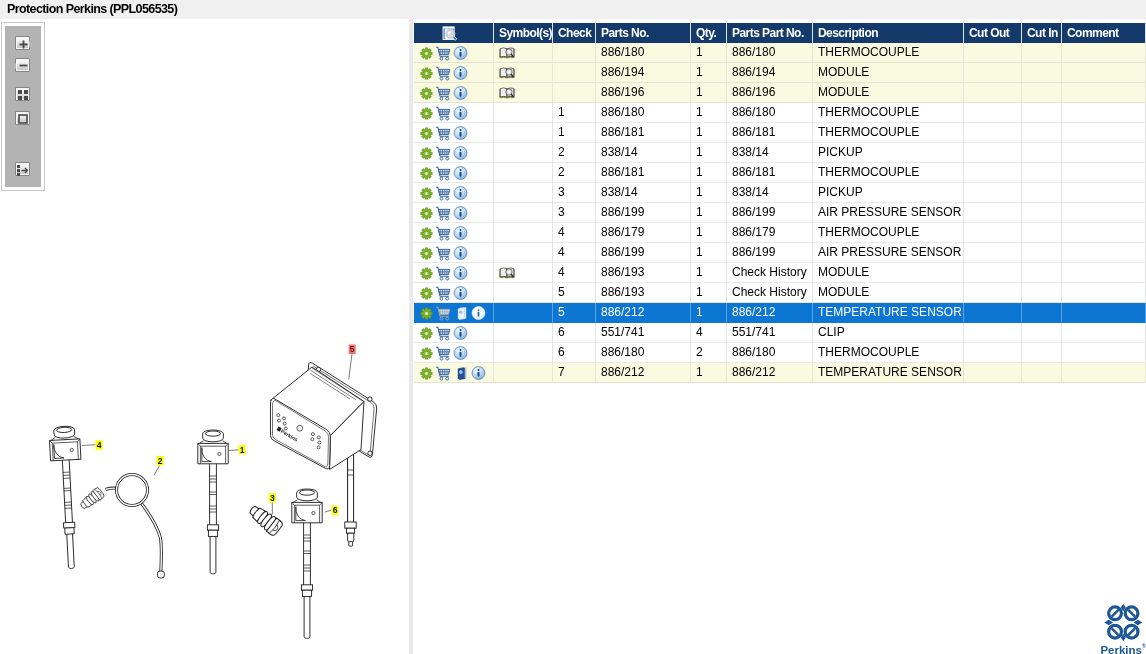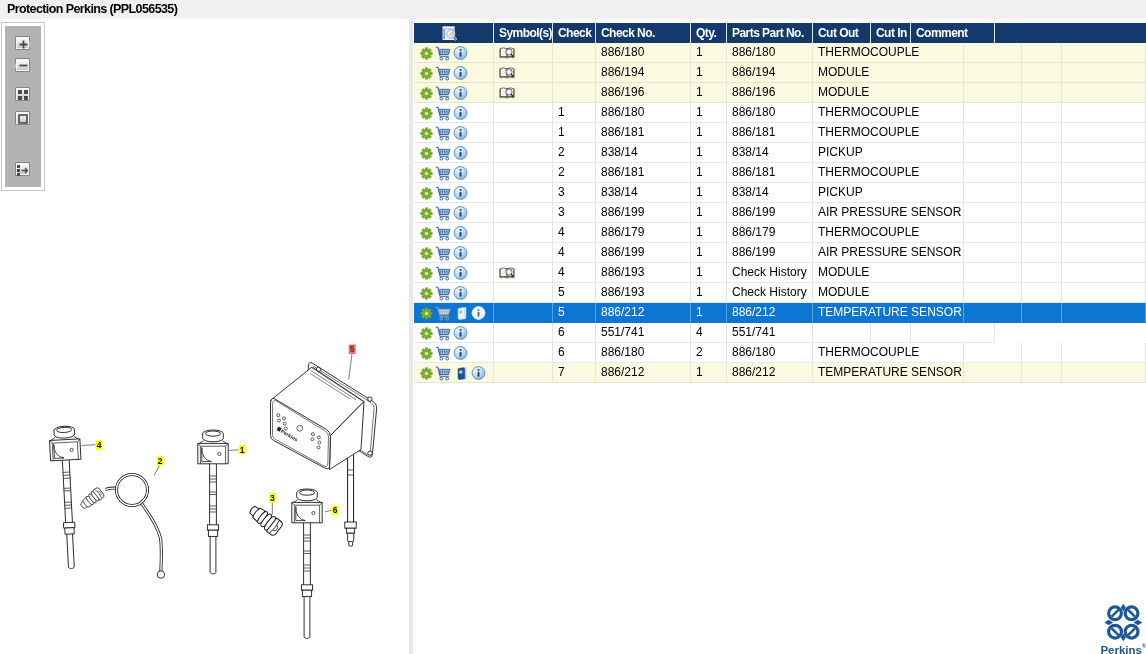--- a/index.html
+++ b/index.html
@@ -1,21 +1,21 @@
 <!DOCTYPE html>
 <html><head><meta charset="utf-8">
 <style>
 * { margin:0; padding:0; box-sizing:border-box; }
 html,body { width:1146px; height:654px; background:#ffffff; font-family:"Liberation Sans",sans-serif; overflow:hidden; position:relative; }
 #titlebar { position:absolute; left:0; top:0; width:1146px; height:19px; background:#f0f0f0; font-size:12.5px; font-weight:bold; color:#000; line-height:19px; padding-left:7px; letter-spacing:-0.6px; }
 #divider { position:absolute; left:409px; top:19px; width:4px; height:635px; background:#e9e9e9; }
 #toolbar { position:absolute; left:2px; top:23px; width:42px; height:167px; background:#b3b3b3; border:3px solid #ffffff; outline:1px solid #c8c8c8; }
 .tbtn { position:absolute; left:10px; width:15px; height:14px; background:linear-gradient(#ffffff,#e8e8e8 45%,#c0c0c0); border:1px solid #858585; border-radius:1px; box-shadow:inset 0 0 0 1px #f5f5f5; }
 #grid { position:absolute; left:414px; top:23px; width:732px; }
-.tr { display:flex; width:732px; height:20px; }
+.tr { display:flex; width:732px; height:20px;justify-content:flex-end; }
 .tr.th { background:#143a6b; }
 .tr.th .td { color:#ffffff; font-weight:bold; border-right:1px solid #dfe5ee; line-height:20px; letter-spacing:-0.55px; }
 .td { height:20px; font-size:12px; color:#000; line-height:19px; padding-left:5px; white-space:nowrap; overflow:hidden; }
 .ry .td { background:#fafae1; border-bottom:1px solid #e4e4d4; border-right:1px solid #e7e7d8; }
 .rw .td { background:#ffffff; border-bottom:1px solid #e9e9e9; border-right:1px solid #e4e4e4; }
 .rs .td { background:#0d76d3; border-bottom:1px solid #0d76d3; border-right:1px solid #5aa3e2; color:#ffffff; }
 .ic { vertical-align:middle; margin-right:2px; margin-top:1px; }
 .td:first-child { padding-left:6px; }
 #plogo { position:absolute; left:1100px; top:602px; width:46px; text-align:center; }
 #ptext { font-size:11.5px; font-weight:bold; color:#1d5795; letter-spacing:0px; margin-top:1px; }
@@ -273,23 +273,24 @@
         <path d="M4.5,6.5 H10 M8,4 L10.5,6.5 L8,9" stroke="#4a4a4a" stroke-width="1.3" fill="none"></path>
       </svg></div>
 </div>
 <div id="grid">
 <div class="tr th">
       <div class="td" style="width:80px"><span style="margin-left:22px;display:inline-block;height:16px"><svg class="ic" width="16" height="16">
             <use href="#hfind"></use>
           </svg></span></div>
       <div class="td" style="width:59px">Symbol(s)</div>
       <div class="td" style="width:43px">Check</div>
-      <div class="td" style="width:95px">Check No.</div>
+      <div class="td" style="width:95px">Parts No.</div>
       <div class="td" style="width:36px">Qty.</div>
       <div class="td" style="width:86px">Parts Part No.</div>
+      <div class="td" style="width:151px">Description</div>
       <div class="td" style="width:58px">Cut Out</div>
       <div class="td" style="width:40px">Cut In</div>
       <div class="td" style="width:84px">Comment</div>
     </div>
 <div class="tr ry">
       <div class="td" style="width:80px"><svg class="ic" width="13" height="13">
           <use href="#gear"></use>
         </svg><svg class="ic" width="16" height="15">
           <use href="#cart"></use>
         </svg><svg class="ic" width="15" height="14">
@@ -555,20 +556,21 @@
         </svg><svg class="ic" width="16" height="15">
           <use href="#cart"></use>
         </svg><svg class="ic" width="15" height="14">
           <use href="#info"></use>
         </svg></div>
       <div class="td" style="width:59px"></div>
       <div class="td" style="width:43px">6</div>
       <div class="td" style="width:95px">551/741</div>
       <div class="td" style="width:36px">4</div>
       <div class="td" style="width:86px">551/741</div>
+      <div class="td" style="width:151px">CLIP</div>
       <div class="td" style="width:58px"></div>
       <div class="td" style="width:40px"></div>
       <div class="td" style="width:84px"></div>
     </div>
     <div class="tr rw">
       <div class="td" style="width:80px"><svg class="ic" width="13" height="13">
           <use href="#gear"></use>
         </svg><svg class="ic" width="16" height="15">
           <use href="#cart"></use>
         </svg><svg class="ic" width="15" height="14">

